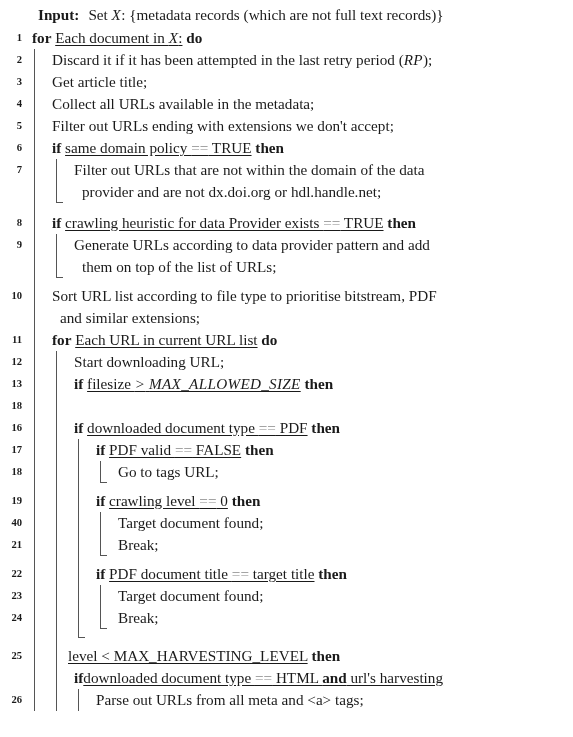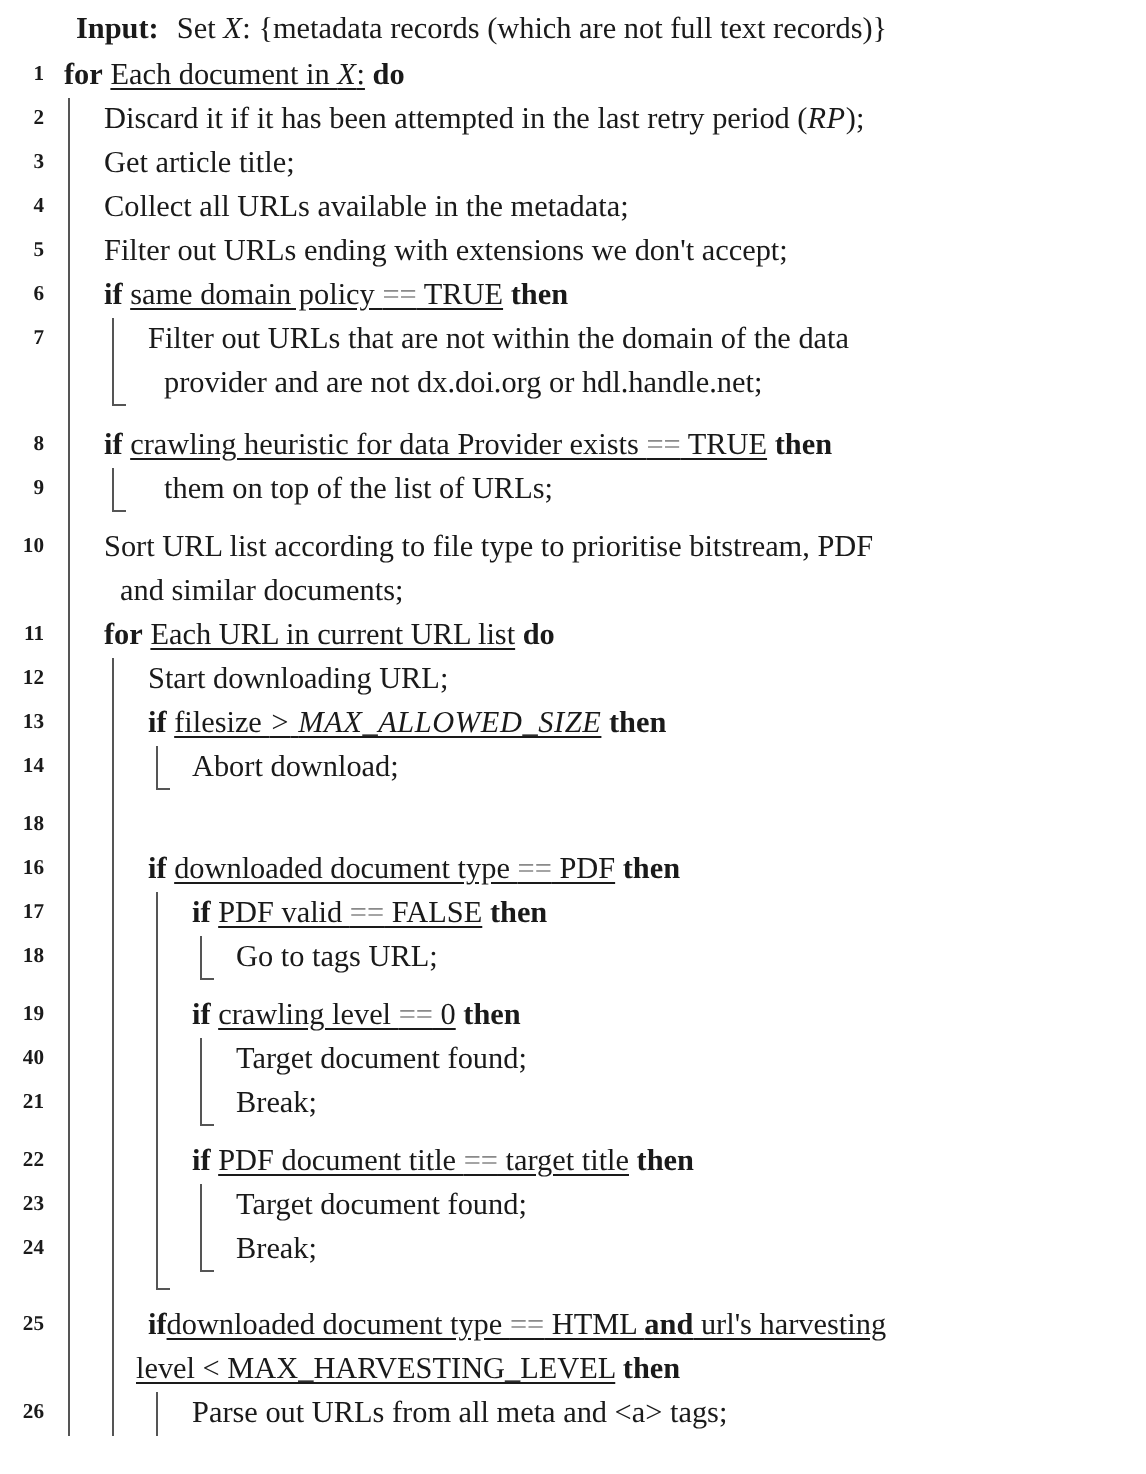--- a/index.html
+++ b/index.html
@@ -182,30 +182,31 @@
         <span class="kw">then</span>
       </span>
     </div>
   </div>
 
   <div class="line">
     <div class="num">9</div>
     <div class="body" style="padding-left:50px;padding-bottom:7px">
       <span class="ind" style="left:10px"></span>
       <span class="elbow" style="left:32px;top:0;bottom:7px"></span>
+      <span class="txt">Generate URLs according to data provider pattern and add</span>
       <span class="cont">them on top of the list of URLs;</span>
     </div>
   </div>
 
   <div class="line">
     <div class="num">10</div>
     <div class="body" style="padding-left:28px">
       <span class="ind" style="left:10px"></span>
       <span class="txt"><span>Sort </span><span class="it">URL list</span><span> according to file type to prioritise bitstream, PDF</span></span>
-      <span class="cont">and similar documents;</span>
+      <span class="cont">and similar extensions;</span>
     </div>
   </div>
 
   <div class="line">
     <div class="num">11</div>
     <div class="body" style="padding-left:28px">
       <span class="ind" style="left:10px"></span>
       <span class="txt">
         <span class="kw">for</span>
         <span class="cond">Each URL in current URL list</span>
@@ -229,29 +230,20 @@
       <span class="ind" style="left:10px"></span>
       <span class="ind" style="left:32px"></span>
       <span class="txt">
         <span class="kw">if</span>
         <span class="cond"><span>filesize </span><span class="math">&gt;</span> <span class="math">MAX_ALLOWED_SIZE</span></span>
         <span class="kw">then</span>
       </span>
     </div>
   </div>
 
-  <div class="line">
-    <div class="num">14</div>
-    <div class="body" style="padding-left:72px;padding-bottom:7px">
-      <span class="ind" style="left:10px"></span>
-      <span class="ind" style="left:32px"></span>
-      <span class="elbow" style="left:54px;top:0;bottom:7px"></span>
-      <span class="txt">Abort download;</span>
-    </div>
-  </div>
 
   <div class="line">
     <div class="num">18</div>
     <div class="body" style="padding-left:50px">
       <span class="ind" style="left:10px"></span>
       <span class="ind" style="left:32px"></span>
     </div>
   </div>
 
   <div class="line">
@@ -362,27 +354,27 @@
       <span class="elbow" style="left:76px;top:0;bottom:16px"></span>
       <span class="txt">Break;</span>
     </div>
   </div>
 
   <div class="line">
     <div class="num">25</div>
     <div class="body" style="padding-left:50px">
       <span class="ind" style="left:10px"></span>
       <span class="ind" style="left:32px"></span>
-      <span class="txt">
-        <span class="kw">if</span><span class="cond"><span>downloaded document type </span><span class="eq">==</span><span> HTML </span><span class="kw">and</span><span> url's harvesting</span></span>
-      </span>
       <span class="txt" style="margin-left:-6px">
         <span class="cond">level &lt; MAX_HARVESTING_LEVEL</span>
         <span class="kw">then</span>
       </span>
+      <span class="txt">
+        <span class="kw">if</span><span class="cond"><span>downloaded document type </span><span class="eq">==</span><span> HTML </span><span class="kw">and</span><span> url's harvesting</span></span>
+      </span>
     </div>
   </div>
 
   <div class="line">
     <div class="num">26</div>
     <div class="body" style="padding-left:72px">
       <span class="ind" style="left:10px"></span>
       <span class="ind" style="left:32px"></span>
       <span class="ind" style="left:54px"></span>
       <span class="txt">Parse out URLs from all meta and &lt;a&gt; tags;</span>

